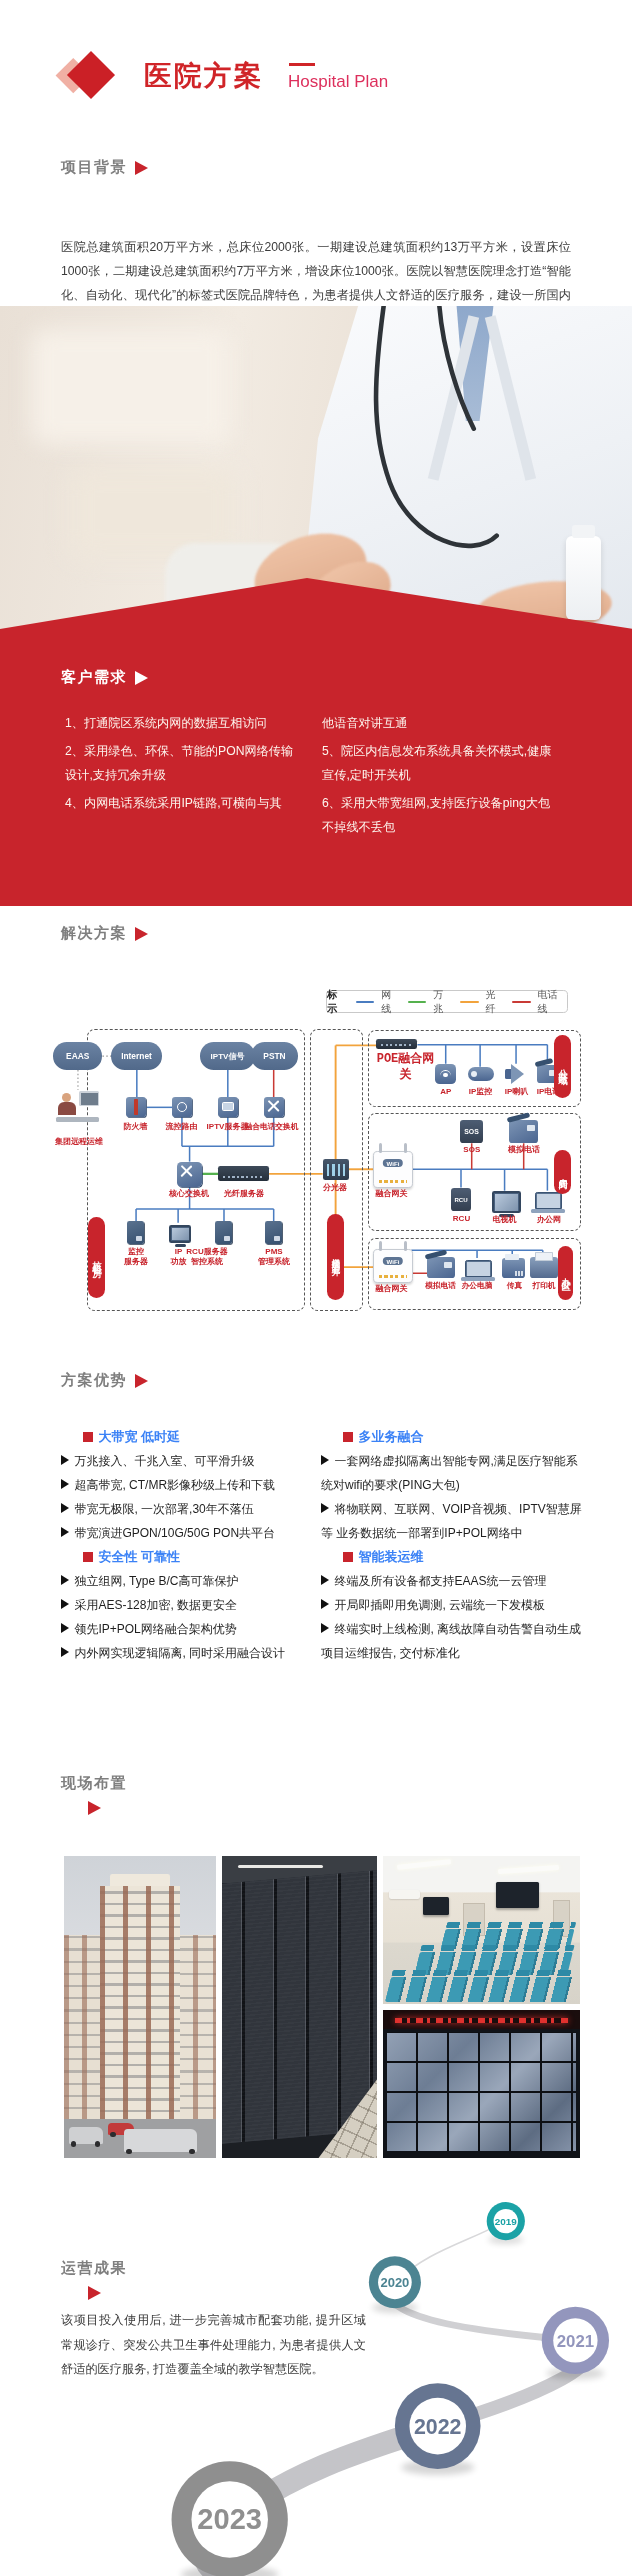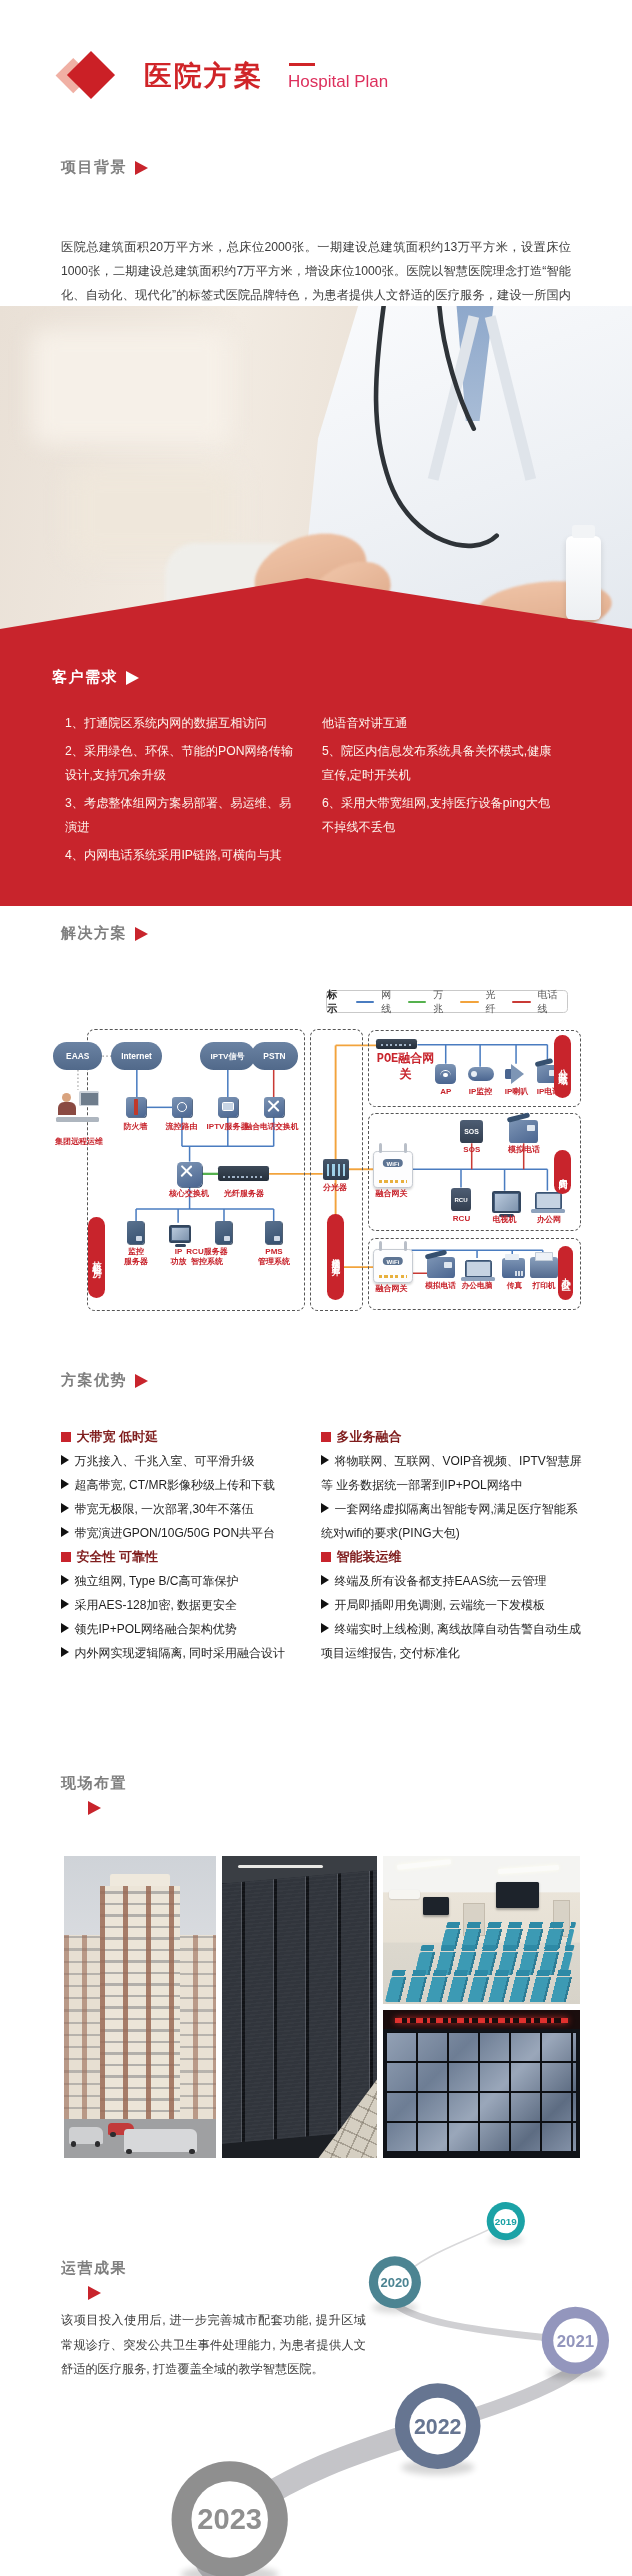--- a/index.html
+++ b/index.html
@@ -89,21 +89,21 @@
   .printer{position:absolute;background:linear-gradient(#8aa0bd,#54координ6b8f);background:linear-gradient(#8aa0bd,#546b8f);border-radius:3.1px;}
   .printer:before{content:"";position:absolute;left:4.6px;top:-4.6px;width:60%;height:6.1px;background:#eef2f7;border:0.8px solid #c2ccd8;border-radius:0.8px;}
   .person-icon{position:absolute;}
   .person-icon .head{position:absolute;left:6.1px;top:1.5px;width:9.2px;height:9.2px;border-radius:50%;background:#d9a37e;}
   .person-icon .bodyp{position:absolute;left:1.5px;top:10.7px;width:18.4px;height:13.8px;border-radius:6.1px 6.1px 0 0;background:#8a4a42;}
   .person-icon .mon{position:absolute;right:0;top:0;width:20px;height:15.3px;background:#cdd3da;border-radius:1.5px;}
   .person-icon .mon:before{content:"";position:absolute;inset:1.5px;background:#6f7d8c;}
   .person-icon .desk{position:absolute;left:0;bottom:0;width:43px;height:4.6px;background:#aeb6bf;border-radius:1.5px;}
   
   .adv-col{position:absolute;font-size:12px;color:#1f1f1f;line-height:24px;}
-  .adv-h{font-size:13px;font-weight:bold;color:#7f1d1d;}
+  .adv-h{font-size:13px;font-weight:bold;color:#3b82f6;margin-left:22px;}
   .sq{display:inline-block;width:10px;height:10px;background:#c8242c;margin-right:5.4px;vertical-align:-0.8px;}
   .btri{display:inline-block;width:0;height:0;border-left:8.4px solid #111;border-top:5.4px solid transparent;border-bottom:5.4px solid transparent;margin-right:5.4px;}
   
   .ph{position:absolute;overflow:hidden;background:#ddd;}
   .ph-building{background:linear-gradient(#cfd3d8,#e4e5e8 60%);}
   .bld-center{position:absolute;left:24%;top:10%;width:52%;height:90%;background:#ece5d8;
     background-image:repeating-linear-gradient(90deg,rgba(154,106,85,.85) 0 5.4px,transparent 5.4px 23px),repeating-linear-gradient(0deg,rgba(70,75,85,.35) 0 2.3px,transparent 2.3px 11.5px);}
   .bld-left{position:absolute;left:0;top:26%;width:26%;height:74%;background:#e7dfd2;background-image:repeating-linear-gradient(90deg,rgba(154,106,85,.6) 0 4.6px,transparent 4.6px 18.4px),repeating-linear-gradient(0deg,rgba(70,75,85,.3) 0 2.3px,transparent 2.3px 12.2px);}
   .bld-right{position:absolute;right:0;top:26%;width:28%;height:74%;background:#e9e1d4;background-image:repeating-linear-gradient(90deg,rgba(154,106,85,.6) 0 4.6px,transparent 4.6px 20px),repeating-linear-gradient(0deg,rgba(70,75,85,.3) 0 2.3px,transparent 2.3px 12.2px);}
   .bld-cap{position:absolute;left:30%;top:6%;width:40%;height:7%;background:#efe9dd;border-radius:2.3px 2.3px 0 0;}
@@ -172,28 +172,27 @@
       <circle cx="560" cy="352" r="26" fill="#9aa2a8" stroke="#5c6268" stroke-width="6"></circle>
     </svg>
     <div class="a cuff"></div>
     <div class="hand" style="left:253px;top:230px;width:115px;height:73px;transform:rotate(-18deg);"></div>
     <div class="hand" style="left:302px;top:260px;width:92px;height:61px;transform:rotate(-30deg);"></div>
     <div class="hand" style="left:474px;top:276px;width:138px;height:54px;transform:rotate(-6deg);"></div>
     <div class="a bottle"></div>
   </div>
 
   <div class="a needs">
-    <div class="sec-title" style="left:52px;top:90px;">
+    <div class="sec-title" style="left:61px;top:90px;">
       <span>客户需求</span>
       <span class="tri white"></span>
     </div>
     <div class="need-col" style="left:61px;top:129px;width:239px;">
       <div>1、打通院区系统内网的数据互相访问</div>
       <div>2、采用绿色、环保、节能的PON网络传输设计,支持冗余升级</div>
-      <div>3、考虑整体组网方案易部署、易运维、易演进</div>
       <div>4、内网电话系统采用IP链路,可横向与其</div>
     </div>
     <div class="need-col" style="left:318px;top:129px;width:243px;">
       <div>他语音对讲互通</div>
       <div>5、院区内信息发布系统具备关怀模式,健康宣传,定时开关机</div>
       <div>6、采用大带宽组网,支持医疗设备ping大包不掉线不丢包</div>
     </div>
   </div>
 
   <div class="sec-title" style="left:61px;top:924px;text-align:center;">
@@ -377,22 +376,22 @@
     <div><span class="btri"></span><span>带宽无极限, 一次部署,30年不落伍</span></div>
     <div><span class="btri"></span><span>带宽演进GPON/10G/50G PON共平台</span></div>
     <div class="adv-h"><span class="sq"></span><span>安全性 可靠性</span></div>
     <div><span class="btri"></span><span>独立组网, Type B/C高可靠保护</span></div>
     <div><span class="btri"></span><span>采用AES-128加密, 数据更安全</span></div>
     <div><span class="btri"></span><span>领先IP+POL网络融合架构优势</span></div>
     <div><span class="btri"></span><span>内外网实现逻辑隔离, 同时采用融合设计</span></div>
   </div>
   <div class="adv-col" style="left:321px;top:1425px;width:265px;">
     <div class="adv-h"><span class="sq"></span><span>多业务融合</span></div>
+    <div><span class="btri"></span><span>一套网络虚拟隔离出智能专网,满足医疗智能系统对wifi的要求(PING大包)</span></div>
     <div><span class="btri"></span><span>将物联网、互联网、VOIP音视频、IPTV智慧屏等 业务数据统一部署到IP+POL网络中</span></div>
-    <div><span class="btri"></span><span>一套网络虚拟隔离出智能专网,满足医疗智能系统对wifi的要求(PING大包)</span></div>
     <div class="adv-h"><span class="sq"></span><span>智能装运维</span></div>
     <div><span class="btri"></span><span>终端及所有设备都支持EAAS统一云管理</span></div>
     <div><span class="btri"></span><span>开局即插即用免调测, 云端统一下发模板</span></div>
     <div><span class="btri"></span><span>终端实时上线检测, 离线故障自动告警自动生成项目运维报告, 交付标准化</span></div>
   </div>
 
   <div class="sec-title" style="left:61px;top:1774px;flex-direction:column;">
     <span>现场布置</span>
     <span class="tri"></span>
   </div>

